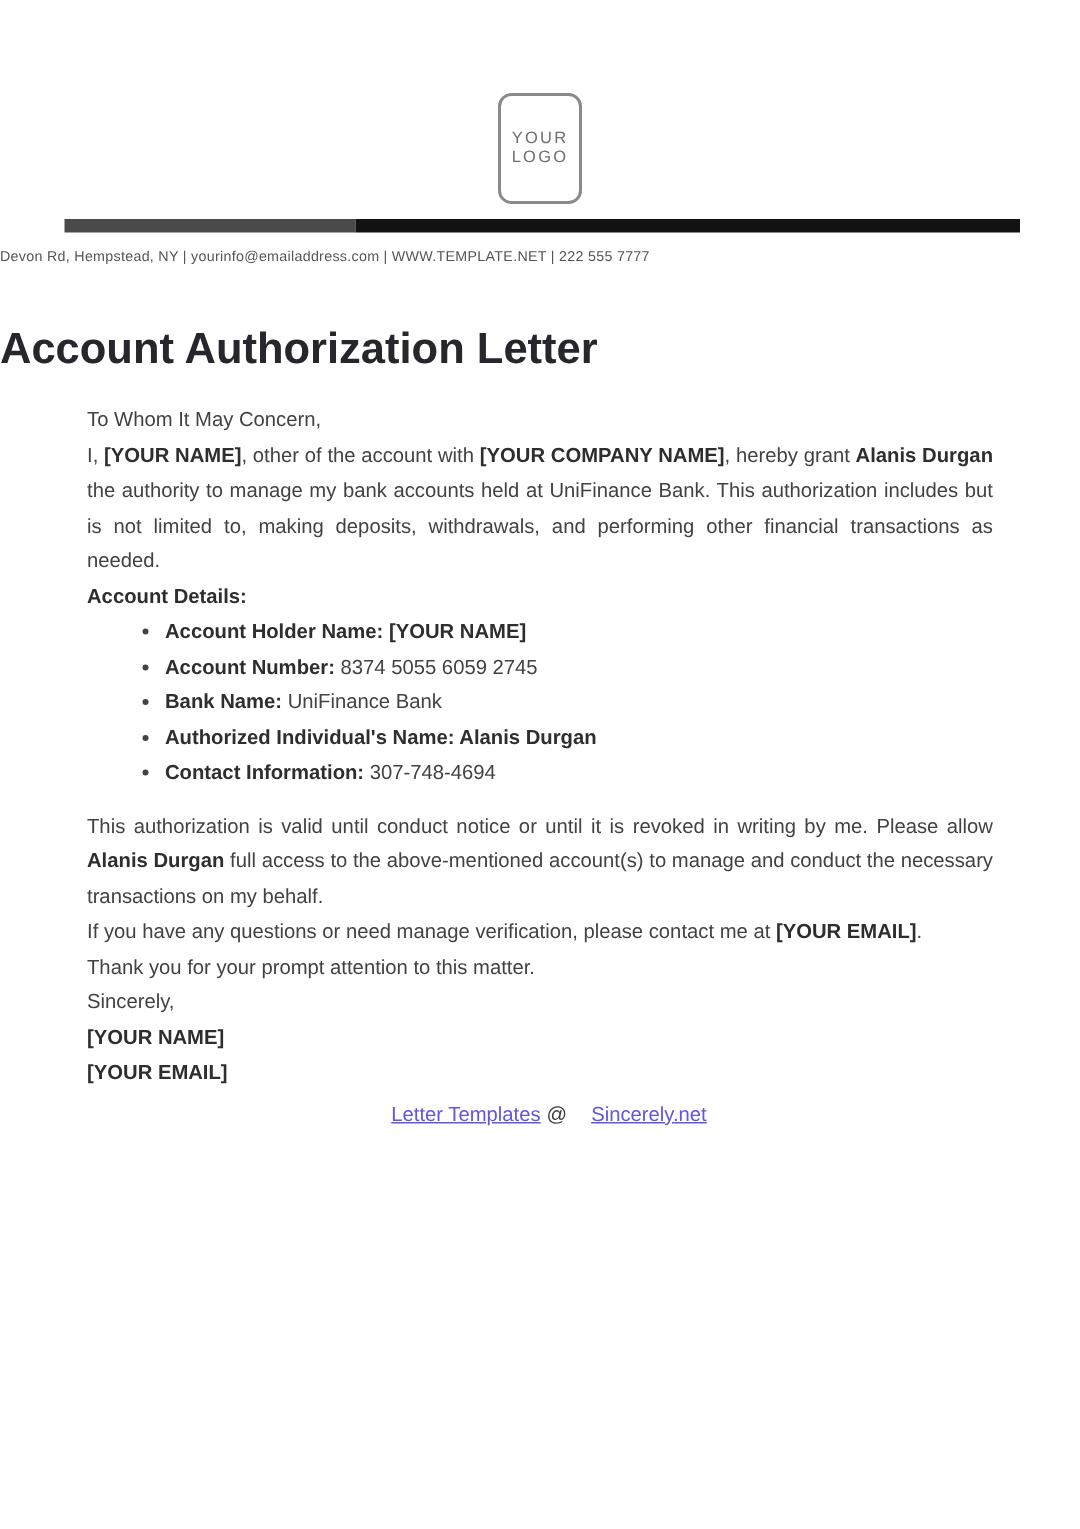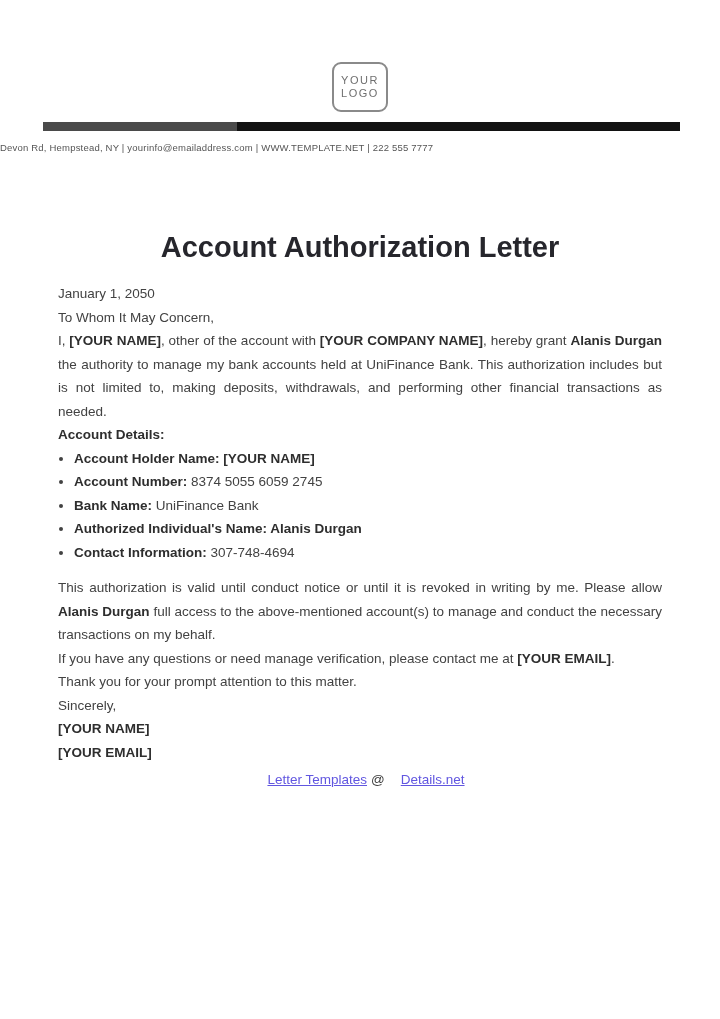--- a/index.html
+++ b/index.html
@@ -9,21 +9,21 @@
     height: 1019px;
     font-family: "Liberation Sans", "DejaVu Sans", sans-serif;
     color: #424242;
     position: relative;
     overflow: hidden;
   }
   .page { width: 720px; height: 1019px; background: #ffffff; }
 
   
   .logo-box {
-    width: 56px; height: 50px;
+    width: 56px; height: 74px;
     margin: 62px auto 0 auto;
     border: 2px solid #8a8a8a;
     border-radius: 9px;
     display: flex; flex-direction: column;
     align-items: center; justify-content: center;
   }
   .logo-line {
     font-size: 11px; line-height: 13px;
     letter-spacing: 1.5px;
     color: #6f6f6f; font-weight: 500;
@@ -38,22 +38,22 @@
   .contact-line {
     margin-top: 10px;
     text-align: left;
     font-size: 9.5px; line-height: 14px;
     color: #555555;
     letter-spacing: 0.2px;
   }
 
   
   .doc-title {
-    margin-top: 74px;
-    text-align: center;
+    margin-top: 36px;
+    text-align: left;
     font-size: 29px; line-height: 36px;
     font-weight: 700;
     color: #26262c;
   }
 
   
   .body-block {
     margin: 17px 58px 0 58px;
     font-size: 13.5px;
     line-height: 23.5px;
@@ -61,21 +61,21 @@
   }
   .body-block p { margin: 0; }
   .justify { text-align: justify; }
   b, .b { font-weight: 700; color: #2e2e2e; }
   .gap-top { margin-top: 12px !important; }
   ul.detail-list {
     margin: 0;
     padding-left: 16px;
     list-style: disc outside;
   }
-  ul.detail-list li { line-height: 23.5px; }
+  ul.detail-list li { line-height: 23.5px; margin-left: 36px; }
 
   
   .footer-line {
     margin-top: 4px;
     text-align: center;
     font-size: 13.5px;
     line-height: 23.5px;
     color: #3c3c3c;
   }
   .footer-line a {
@@ -100,21 +100,20 @@
     <div class="bar-left"></div>
     <div class="bar-right"></div>
   </div>
 
   <div class="contact-line">Devon Rd, Hempstead, NY | yourinfo@emailaddress.com | WWW.TEMPLATE.NET | 222 555 7777</div>
 
   <h1 class="doc-title">Account Authorization Letter</h1>
 
   <div class="body-block">
 
-    <p>January 1, 2050</p>
     <p>To Whom It May Concern,</p>
 
     <p class="justify"><span>I, </span><b>[YOUR NAME]</b><span>, other of the account with </span><b>[YOUR COMPANY NAME]</b><span>, hereby grant </span><b>Alanis Durgan</b><span> the authority to manage my bank accounts held at UniFinance Bank. This authorization includes but is not limited to, making deposits, withdrawals, and performing other financial transactions as needed.</span></p>
 
     <p class="b">Account Details:</p>
     <ul class="detail-list">
       <li><b>Account Holder Name:</b><b> [YOUR NAME]</b></li>
       <li><b>Account Number:</b><span> 8374 5055 6059 2745</span></li>
       <li><b>Bank Name:</b><span> UniFinance Bank</span></li>
     </ul>
@@ -127,15 +126,15 @@
     <p class="justify gap-top"><span>This authorization is valid until conduct notice or until it is revoked in writing by me. Please allow </span><b>Alanis Durgan</b><span> full access to the above-mentioned account(s) to manage and conduct the necessary transactions on my behalf.</span></p>
 
     <p class="justify"><span>If you have any questions or need manage verification, please contact me at </span><b>[YOUR EMAIL]</b><span>.</span></p>
 
     <p>Thank you for your prompt attention to this matter.</p>
     <p>Sincerely,</p>
     <p class="b">[YOUR NAME]</p>
     <p class="b">[YOUR EMAIL]</p>
   </div>
 
-  <div class="footer-line"><a>Letter Templates</a><span class="footer-sep">@</span><a>Details.net</a></div>
+  <div class="footer-line"><a>Letter Templates</a><span class="footer-sep">@</span><a>Sincerely.net</a></div>
 
 </div>
 
 </body></html>

